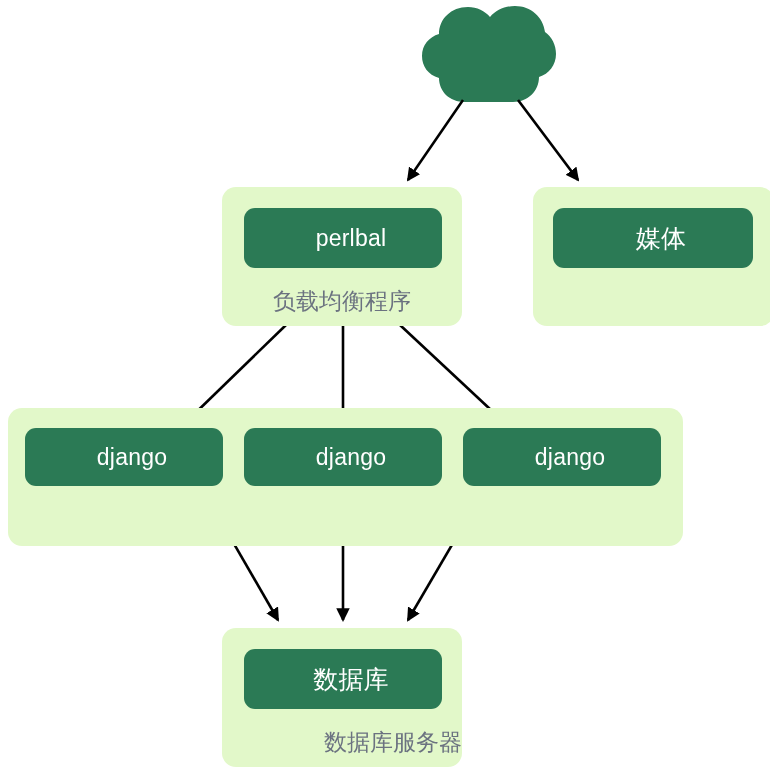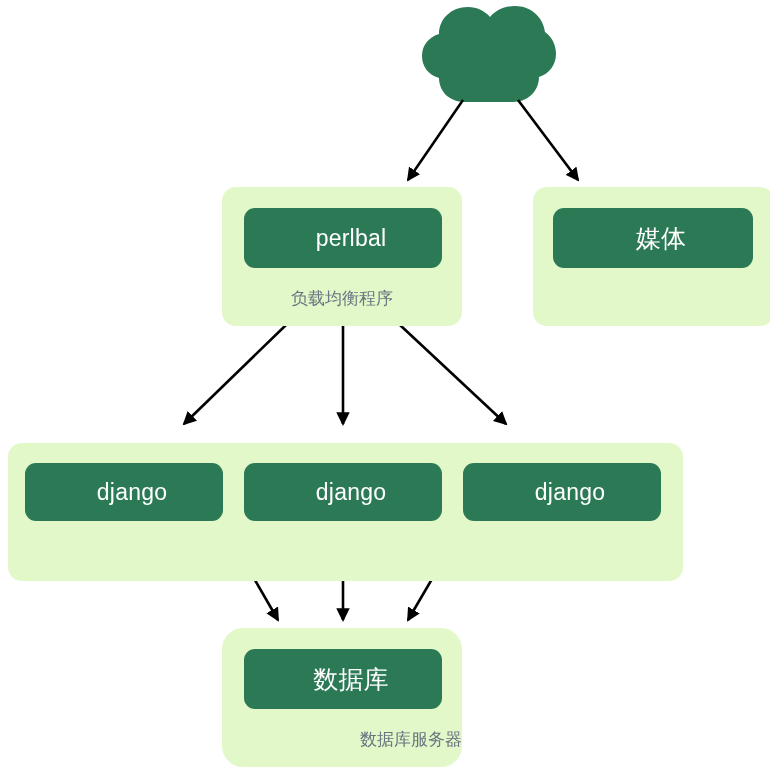--- a/index.html
+++ b/index.html
@@ -45,21 +45,21 @@
     letter-spacing: 0.2px;
     padding-left: 16px;
   }
   .node.cjk { font-size: 25px; }
   .group-label {
     position: absolute;
     width: 100%;
     left: 0;
     text-align: center;
     color: #6b7280;
-    font-size: 17px;
+    font-size: 23px;
     line-height: 1;
     white-space: nowrap;
   }
   .cloud {
     position: absolute;
   }
 </style>
 </head>
 <body>
 
@@ -100,24 +100,24 @@
 
   <div class="group" style="left:222px; top:187px; width:240px; height:139px;">
     <div class="node" style="left:22px; top:21px; width:198px; height:60px;">perlbal</div>
     <div class="group-label" style="top:103px;">负载均衡程序</div>
   </div>
 
   <div class="group" style="left:521px; top:187px; width:241px; height:139px;margin-left:12px;">
     <div class="node cjk" style="left:20px; top:21px; width:200px; height:60px;">媒体</div>
   </div>
 
-  <div class="group" style="left:8px; top:408px; width:675px; height:138px;margin-top:35px;">
+  <div class="group" style="left:8px; top:408px; width:675px; height:138px;">
     <div class="node" style="left:17px; top:20px; width:198px; height:58px;">django</div>
     <div class="node" style="left:236px; top:20px; width:198px; height:58px;">django</div>
     <div class="node" style="left:455px; top:20px; width:198px; height:58px;">django</div>
   </div>
 
-  <div class="group" style="left:222px; top:628px; width:240px; height:139px;border-radius:21px;">
+  <div class="group" style="left:222px; top:628px; width:240px; height:139px;">
     <div class="node cjk" style="left:22px; top:21px; width:198px; height:60px;">数据库</div>
     <div class="group-label" style="top:103px;text-align:right;">数据库服务器</div>
   </div>
 
 </div>
 
 </body></html>

